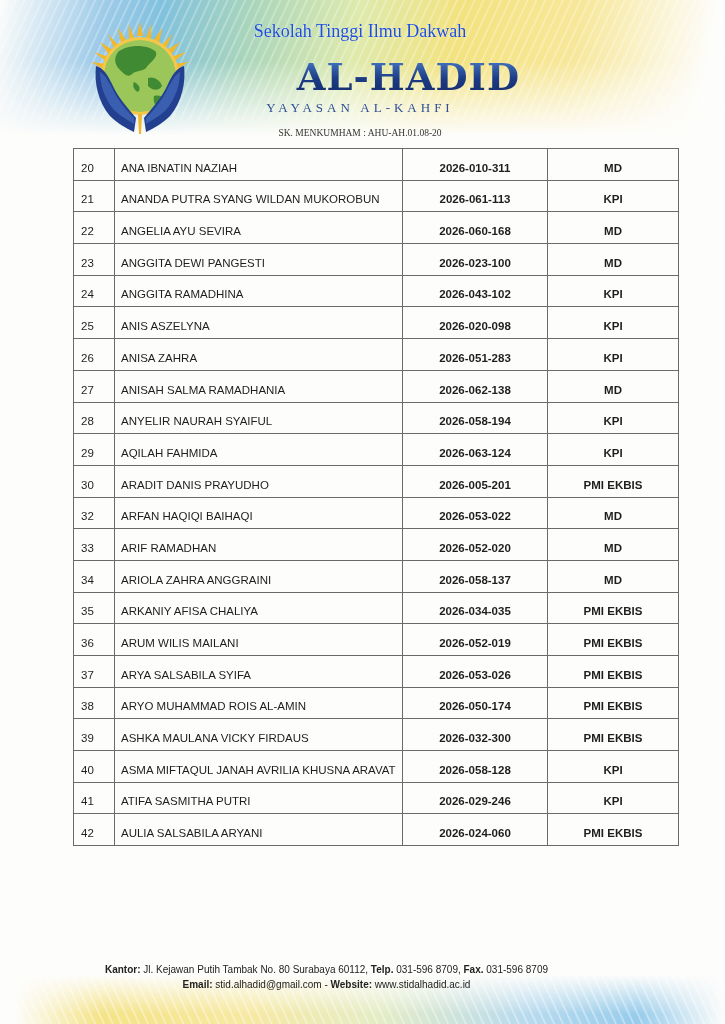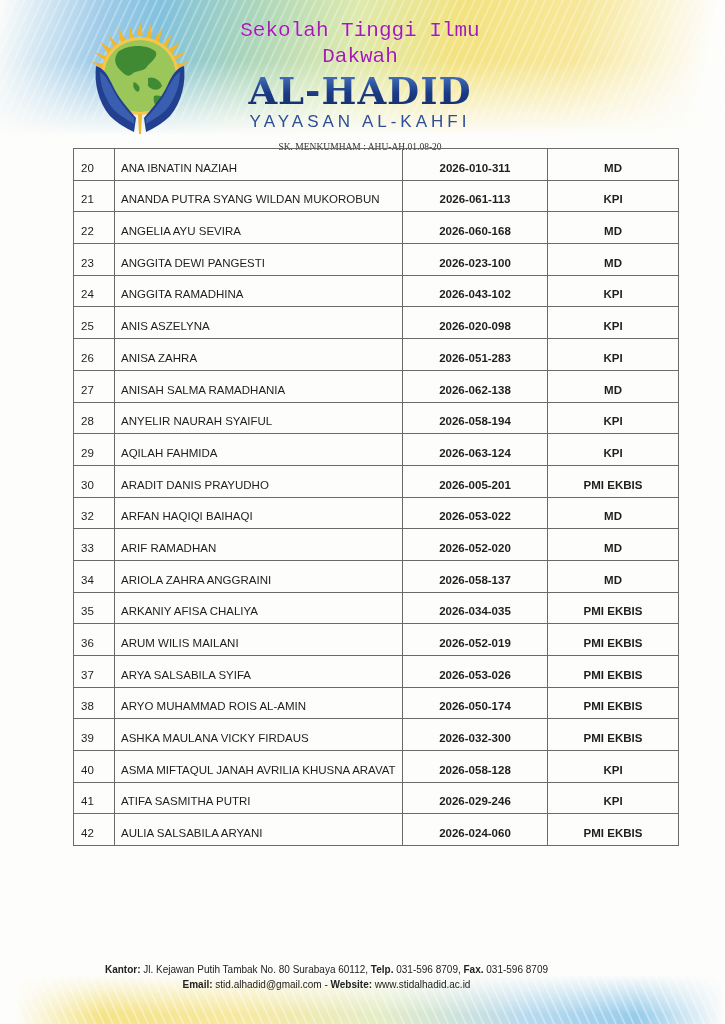--- a/index.html
+++ b/index.html
@@ -20,33 +20,34 @@
     position: absolute; left: 0; top: 0; width: 725px; height: 120px;
     background: repeating-linear-gradient(115deg, rgba(255,255,255,0) 0px, rgba(255,255,255,0) 5px, rgba(255,255,255,0.35) 6px, rgba(255,255,255,0) 8px);
   }
   .logo {
     position: absolute; left: 88px; top: 22px; width: 104px; height: 114px;
   }
   .title-block {
     position: absolute; left: 200px; top: 18px; width: 320px; text-align: center;
   }
   .school-name {
-    font-family: Liberation Mono, monospace; font-size: 21px; color: #a21caf;
+    font-family: Liberation Serif, serif; font-size: 18px; color: #1d4ed8;
     letter-spacing: 0px; line-height: 26px;
     text-shadow: 0 0 1px #ffffff;
   }
   .brand {
     font-family: "DejaVu Serif", serif; font-weight: bold; font-size: 37px;
     line-height: 38px; color: #1f3f8a; letter-spacing: 1px;
     background: linear-gradient(180deg, #4a7cc9 0%, #1c3b85 55%, #142c6a 100%);
     -webkit-background-clip: text; background-clip: text; -webkit-text-fill-color: transparent;
-    margin-top: 2px;
+    margin-top: 14px;
+    text-align: right;
   }
   .foundation {
-    font-family: Liberation Sans, sans-serif; font-size: 17px; color: #2e4e96;
+    font-family: Liberation Serif, serif; font-size: 13px; color: #2e4e96;
     letter-spacing: 4px; line-height: 22px; margin-top: 1px;
   }
   .sk-line {
     font-family: "Liberation Serif", serif; font-size: 9.5px; color: #333;
     line-height: 11px;
   }
   .sk-wrap { margin-top: 9px; }
 
   
   .table-wrap {

